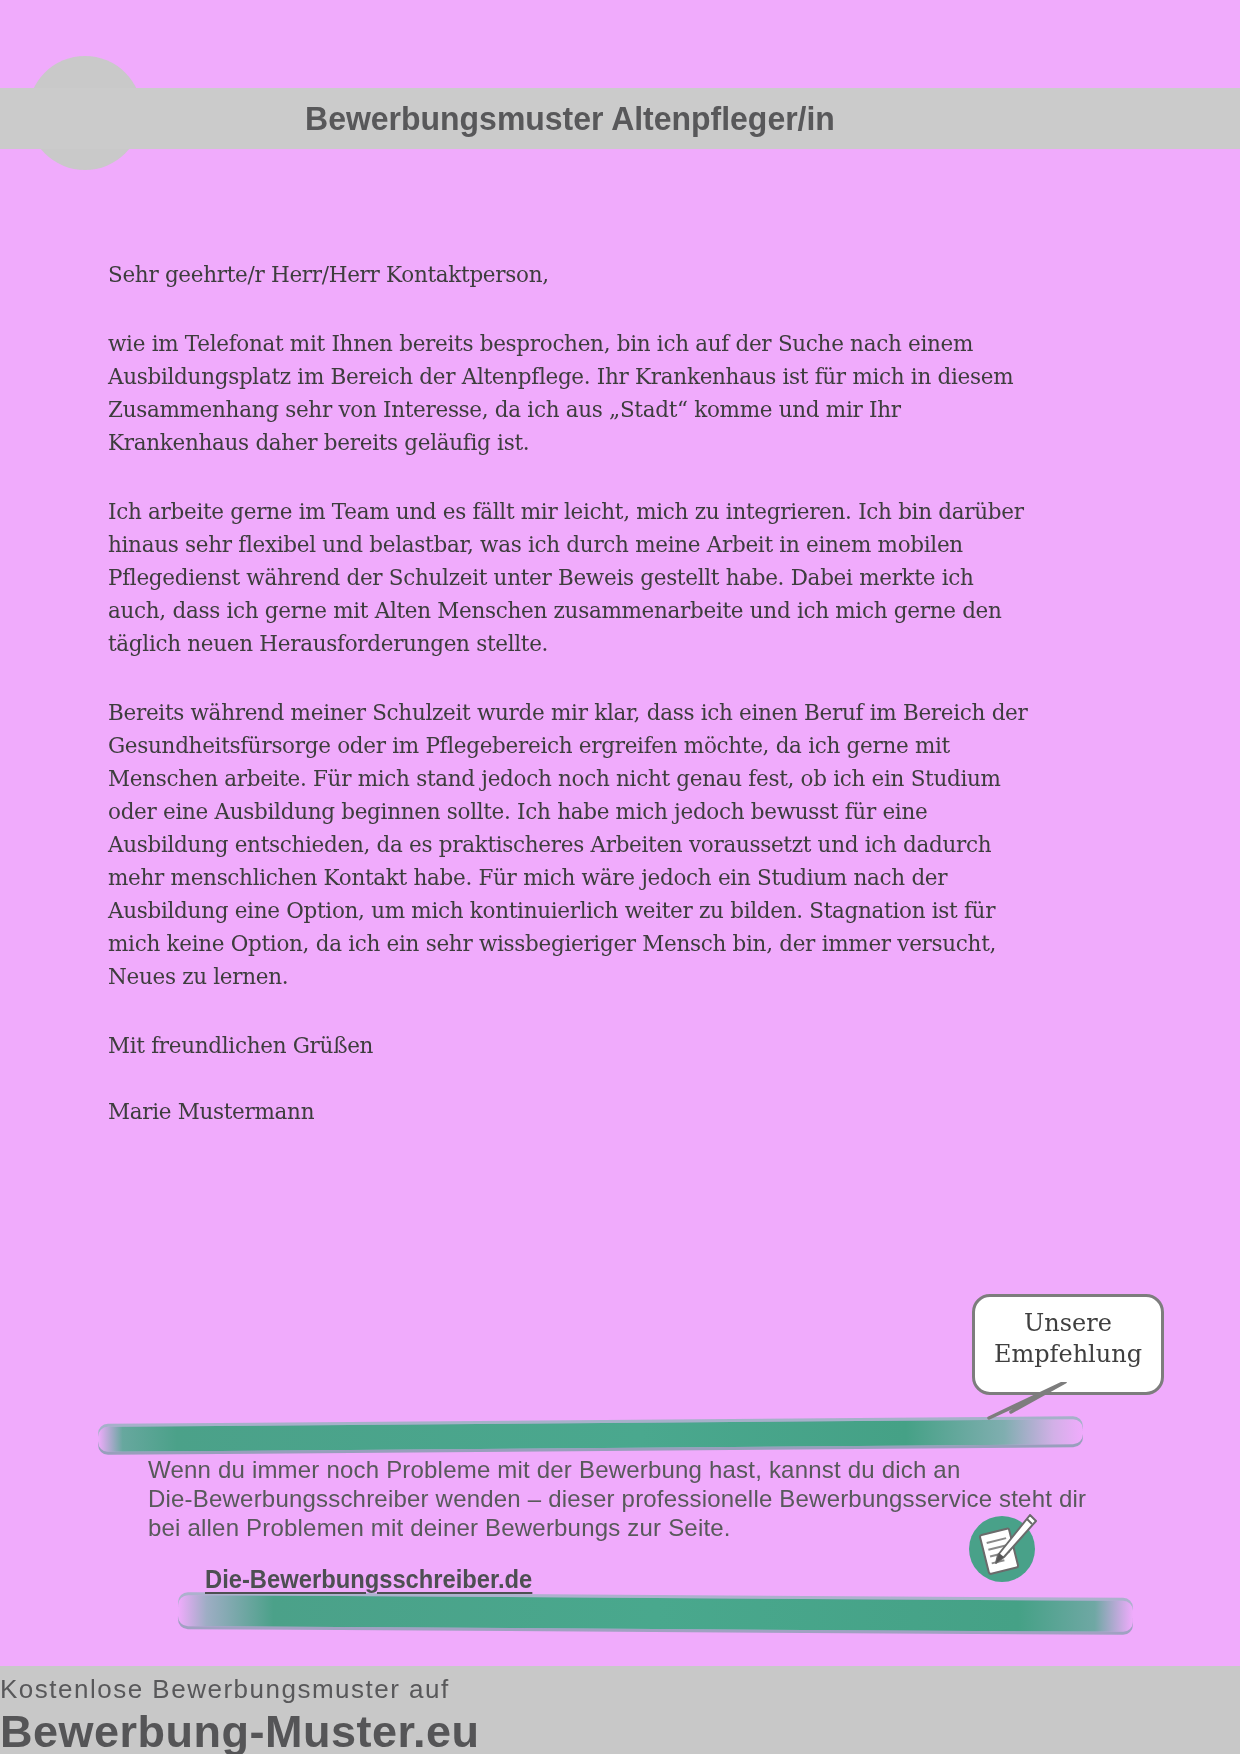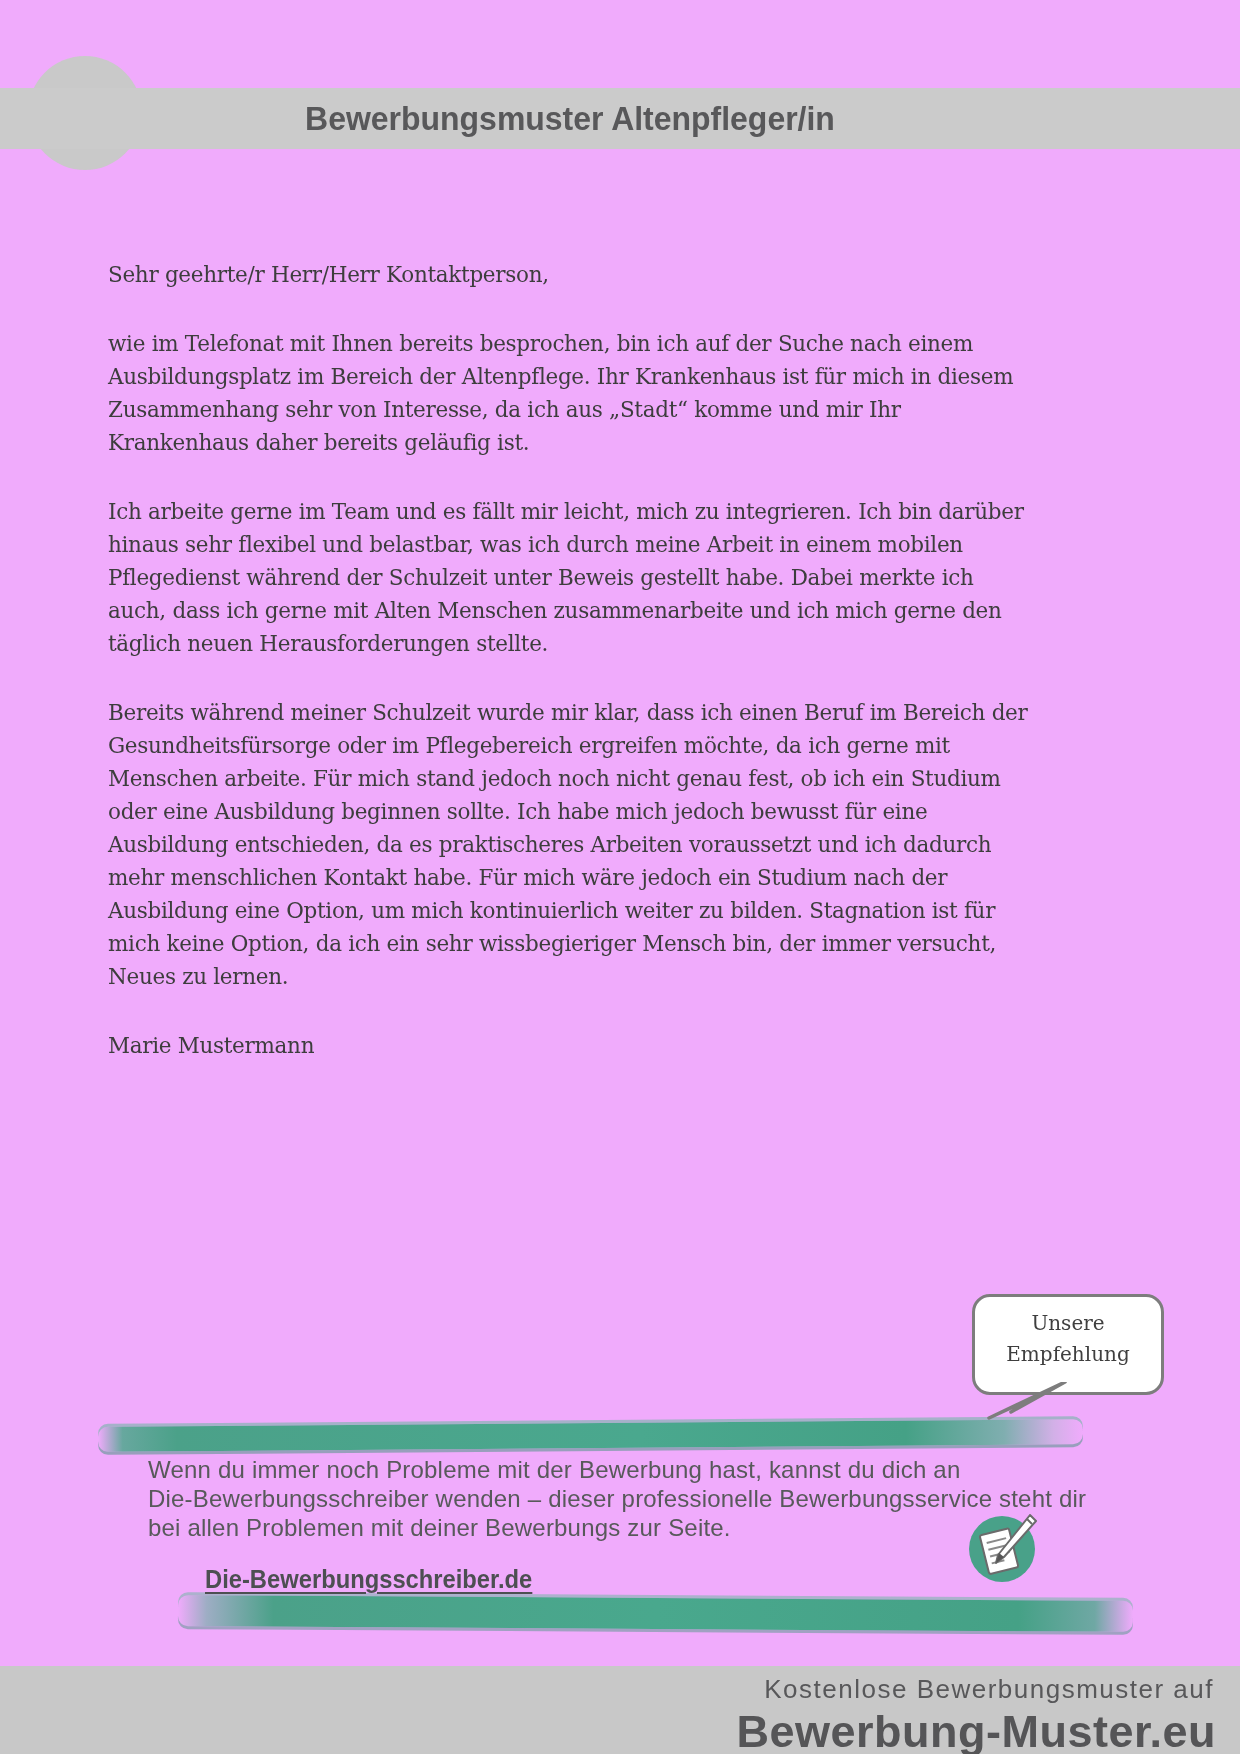--- a/index.html
+++ b/index.html
@@ -61,21 +61,21 @@
 
   
   .bubble{
     position:absolute;
     left:972px; top:1294px;
     width:186px; height:84px;
     background:#ffffff;
     border:3.5px solid #7d7d7d;
     border-radius:18px;
     text-align:center;
-    font-size:20px;
+    font-size:24px;
     line-height:31px;
     color:#3f3f3f;
     padding-top:11px;
     box-sizing:content-box;
     z-index:3;
   }
   .bubble-tail{
     position:absolute;
     left:985px; top:1382px;
     z-index:4;
@@ -149,21 +149,20 @@
     width:74px; height:74px;
     z-index:2;
   }
 
   
   .footer-band{
     position:absolute;
     left:0; top:1666px;
     width:1240px; height:88px;
     background:#c8c8c8;
-    text-align:right;
     font-family:"Liberation Sans", sans-serif;
   }
   .footer-tagline{
     margin:8px 26px 0 0;
     font-size:26px;
     letter-spacing:1.5px;
     color:#58585a;
   }
   .footer-brand{
     margin:1px 24px 0 0;
@@ -195,20 +194,21 @@
 täglich neuen Herausforderungen stellte.</p>
     <p>Bereits während meiner Schulzeit wurde mir klar, dass ich einen Beruf im Bereich der
 Gesundheitsfürsorge oder im Pflegebereich ergreifen möchte, da ich gerne mit
 Menschen arbeite. Für mich stand jedoch noch nicht genau fest, ob ich ein Studium
 oder eine Ausbildung beginnen sollte. Ich habe mich jedoch bewusst für eine
 Ausbildung entschieden, da es praktischeres Arbeiten voraussetzt und ich dadurch
 mehr menschlichen Kontakt habe. Für mich wäre jedoch ein Studium nach der
 Ausbildung eine Option, um mich kontinuierlich weiter zu bilden. Stagnation ist für
 mich keine Option, da ich ein sehr wissbegieriger Mensch bin, der immer versucht,
 Neues zu lernen.</p>
+    <p class="closing">Mit freundlichen Grüßen</p>
     <p class="signature">Marie Mustermann</p>
   </div>
 
   <div class="bubble">
     <div>Unsere</div>
     <div>Empfehlung</div>
   </div>
   <svg class="bubble-tail" width="86" height="40" viewBox="0 0 86 40">
     <polygon points="80,0 4,36 60,10 26,30" fill="#ffffff" stroke="#7d7d7d" stroke-width="3.5" stroke-linejoin="round"></polygon>
   </svg>

